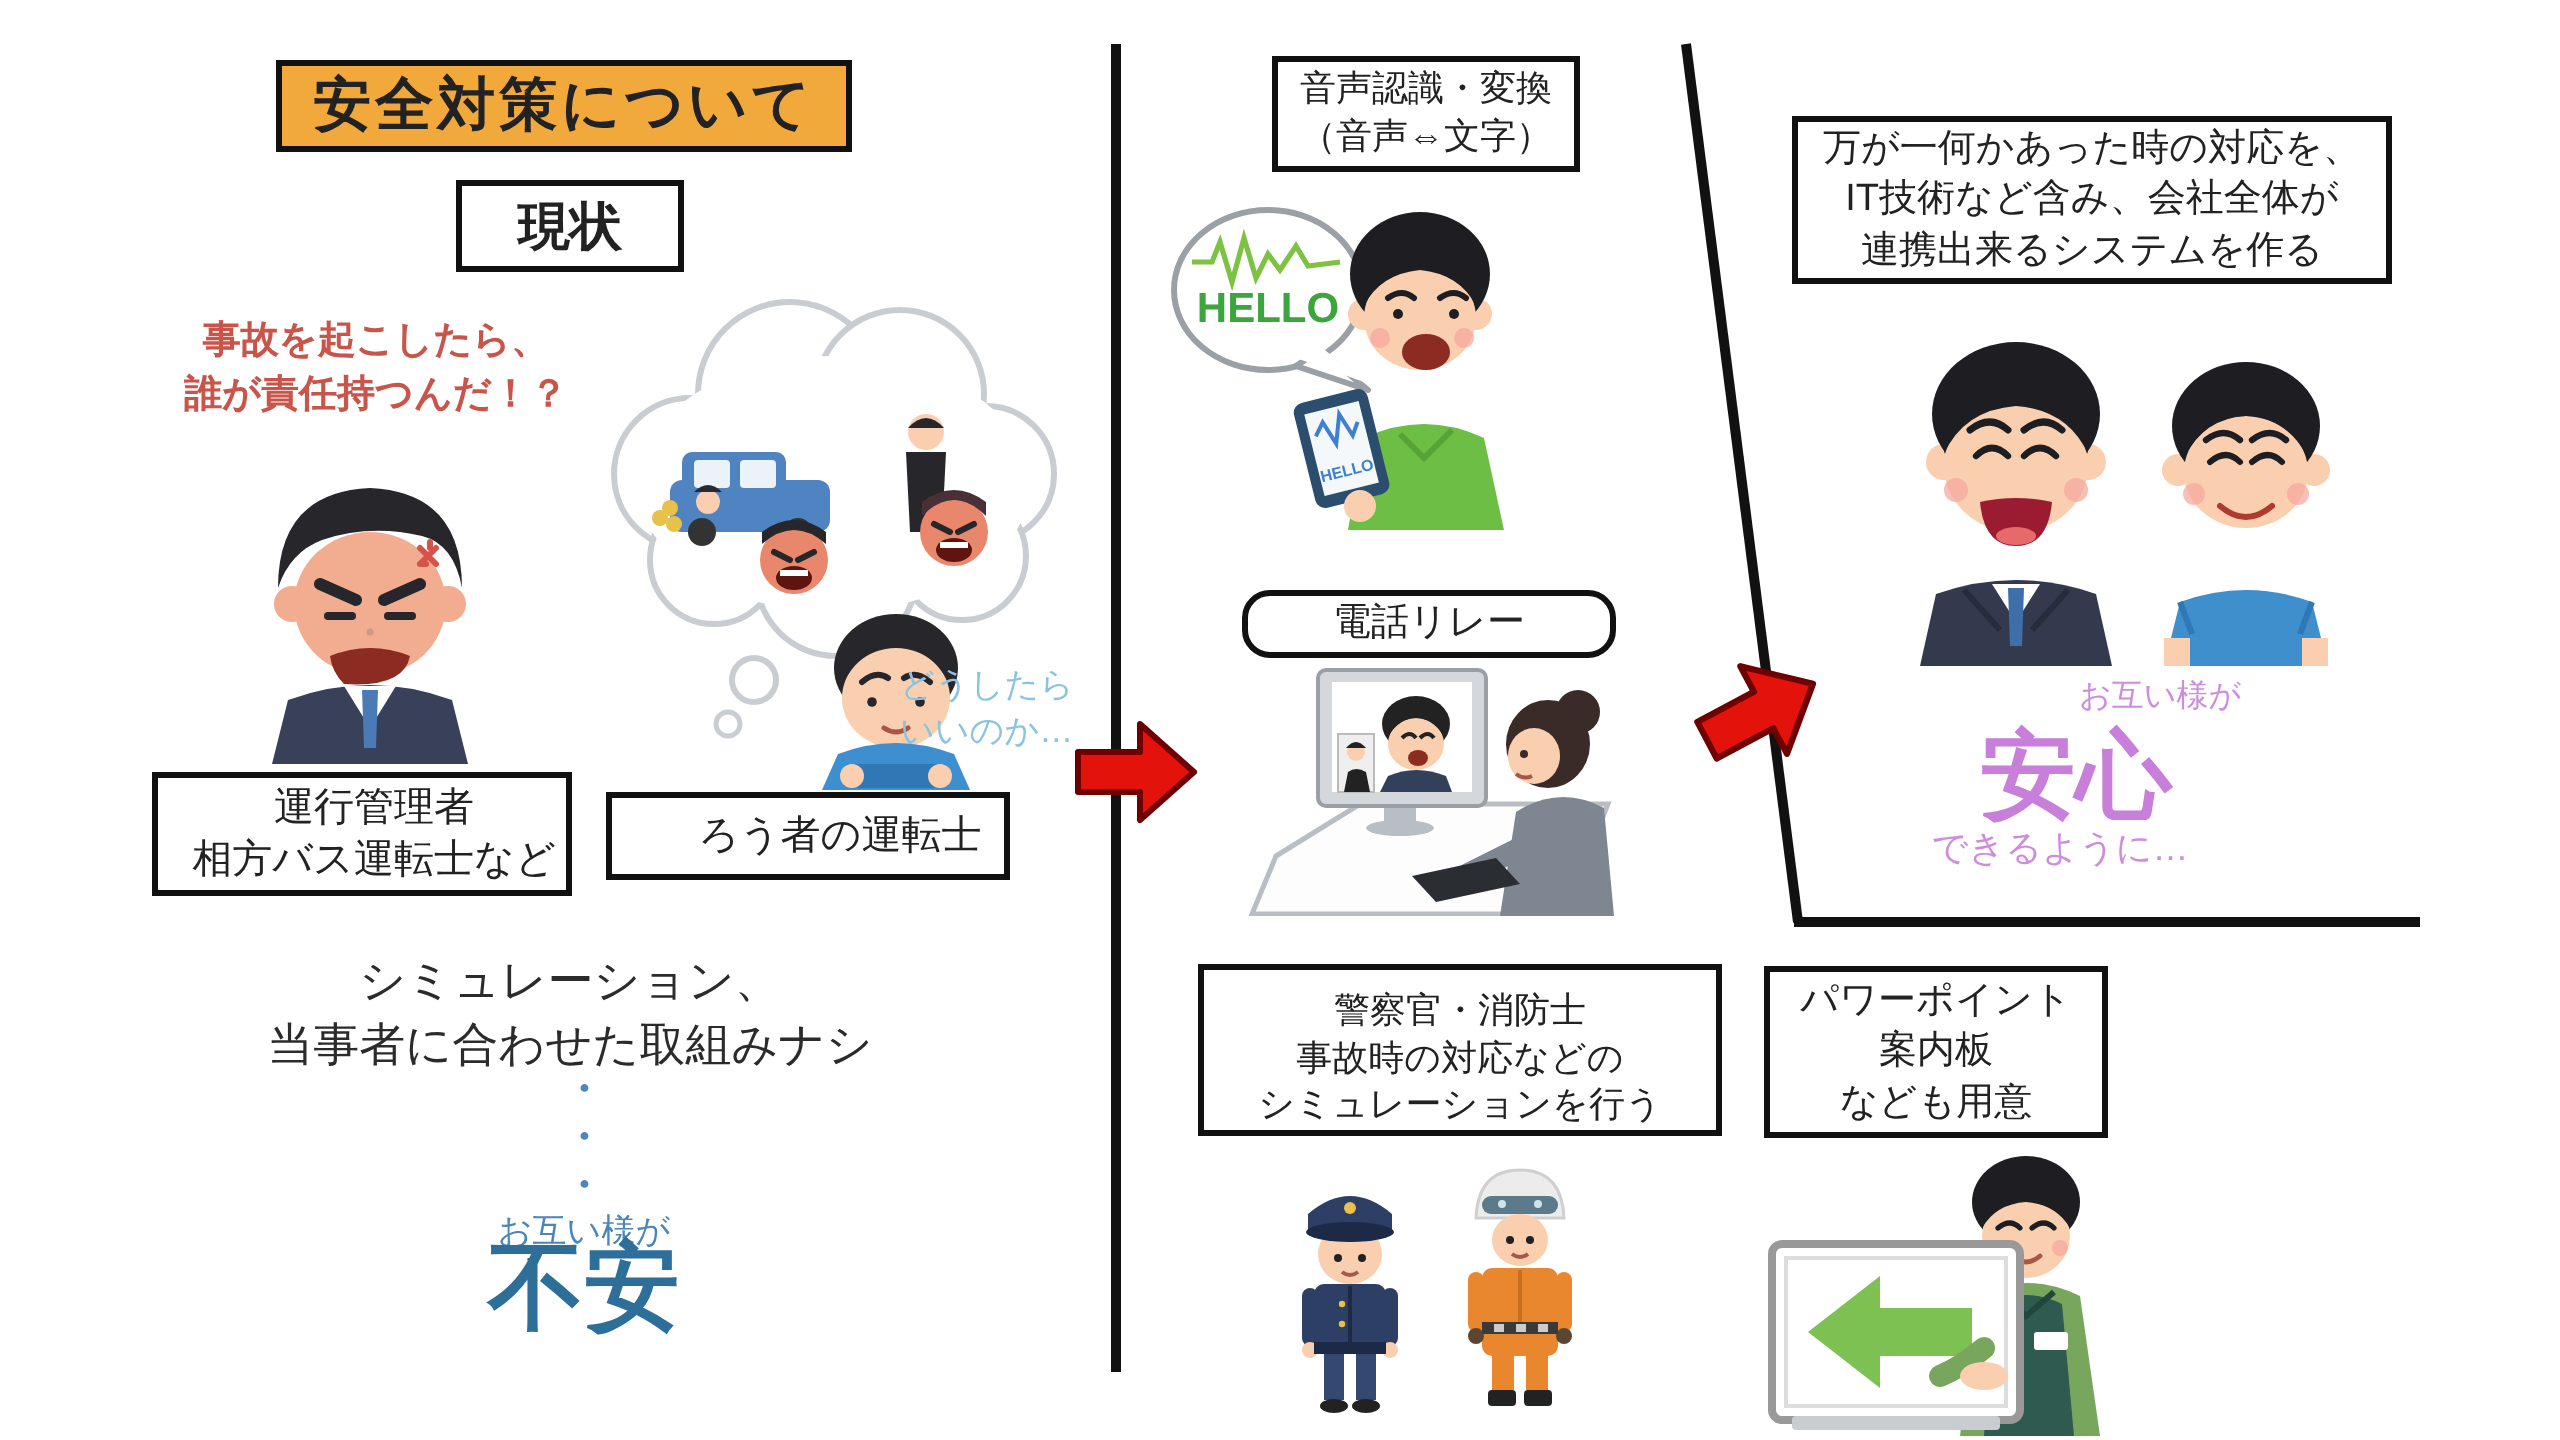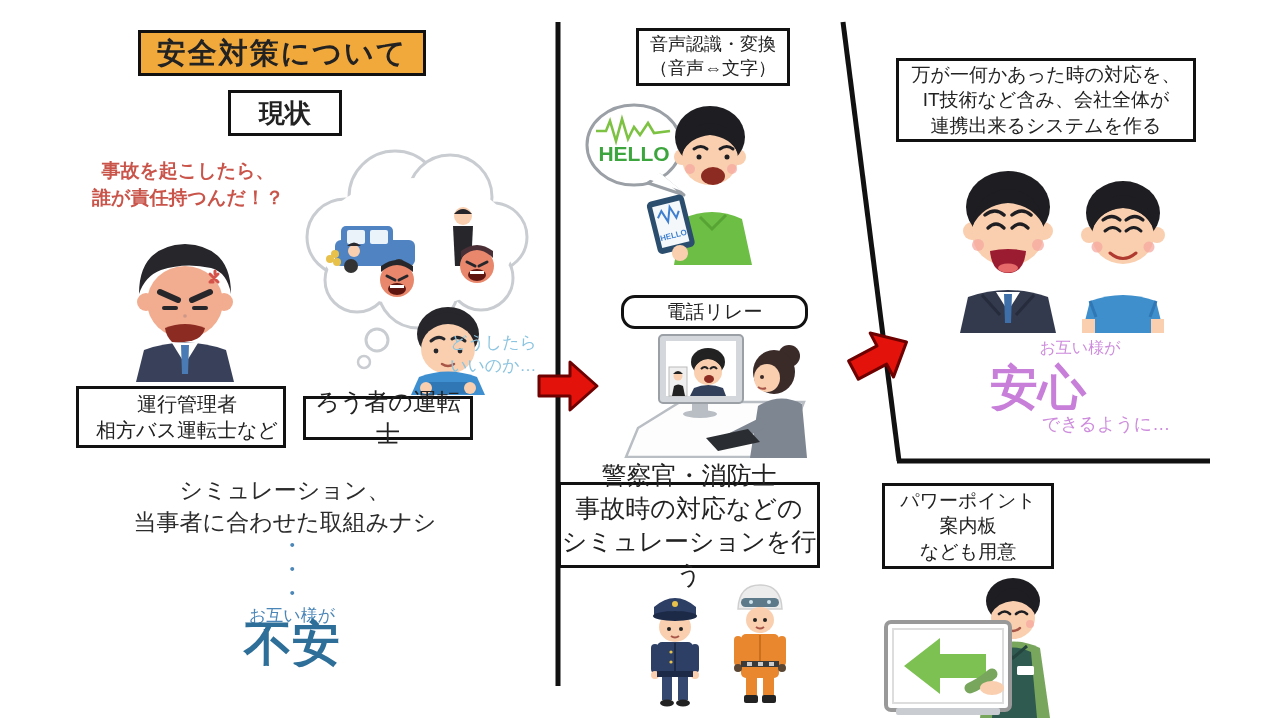--- a/index.html
+++ b/index.html
@@ -14,35 +14,35 @@
     text-align:center;line-height:1.32;
   }
   .title-box{
     left:138px;top:30px;width:282px;height:40px;background:#F2A93B;
     font-size:29px;font-weight:600;letter-spacing:2px;
   }
   .status-box{left:228px;top:90px;width:108px;height:40px;font-size:26px;font-weight:600;}
   .complaint{left:62px;top:158px;width:252px;text-align:center;color:#C9544A;
     font-size:19px;line-height:1.4;font-weight:600;}
   .manager-box{left:76px;top:386px;width:192px;height:56px;font-size:20px;padding-left:12px;}
-  .driver-box{left:303px;top:396px;width:164px;height:38px;font-size:24px;}
+  .driver-box{left:303px;top:396px;width:164px;height:38px;font-size:20px;padding-left:32px;}
   .worry-text{left:450px;top:332px;width:100px;color:#8BC4E0;font-size:17px;line-height:1.35;text-align:left;}
   .no-measures{left:130px;top:474px;width:310px;text-align:center;font-size:23px;line-height:1.4;color:#2b2b2b;}
   .dots-col{left:270px;top:534px;width:44px;display:flex;flex-direction:column;align-items:center;gap:2px;
     color:#4D87B8;font-size:20px;font-weight:bold;line-height:1.1;}
   .mutual-left{left:222px;top:604px;width:140px;text-align:center;color:#4A86B8;font-size:17px;}
   .anxiety{left:202px;top:612px;width:180px;text-align:center;color:#2E6F99;font-size:48px;font-weight:600;}
   .speech-box{left:636px;top:28px;width:148px;height:52px;font-size:18px;}
   .relay-box{left:621px;top:295px;width:181px;height:28px;font-size:19px;border-radius:14px;}
-  .police-box{left:558px;top:482px;width:256px;height:80px;font-size:25px;}
+  .police-box{left:599px;top:482px;width:256px;height:80px;font-size:18px;justify-content:flex-end;}
   .system-box{left:896px;top:58px;width:294px;height:78px;font-size:19px;}
   .ppt-box{left:882px;top:483px;width:166px;height:80px;font-size:19px;}
   .mutual-right{left:1000px;top:338px;width:160px;text-align:center;color:#CE8CDD;font-size:16px;}
   .relief{left:990px;top:356px;width:180px;text-align:left;color:#C77FD9;font-size:48px;font-weight:600;}
-  .relief-sub{left:1011px;top:412px;width:190px;text-align:center;color:#CE8CDD;font-size:18px;}
+  .relief-sub{left:935px;top:412px;width:190px;text-align:center;color:#CE8CDD;font-size:18px;}
   svg{display:block;}
   .lines-overlay{left:0;top:0;pointer-events:none;}
 </style>
 </head>
 <body>
 
 <div class="canvas">
 
   <div class="box title-box">
     <span>安全対策について</span>

